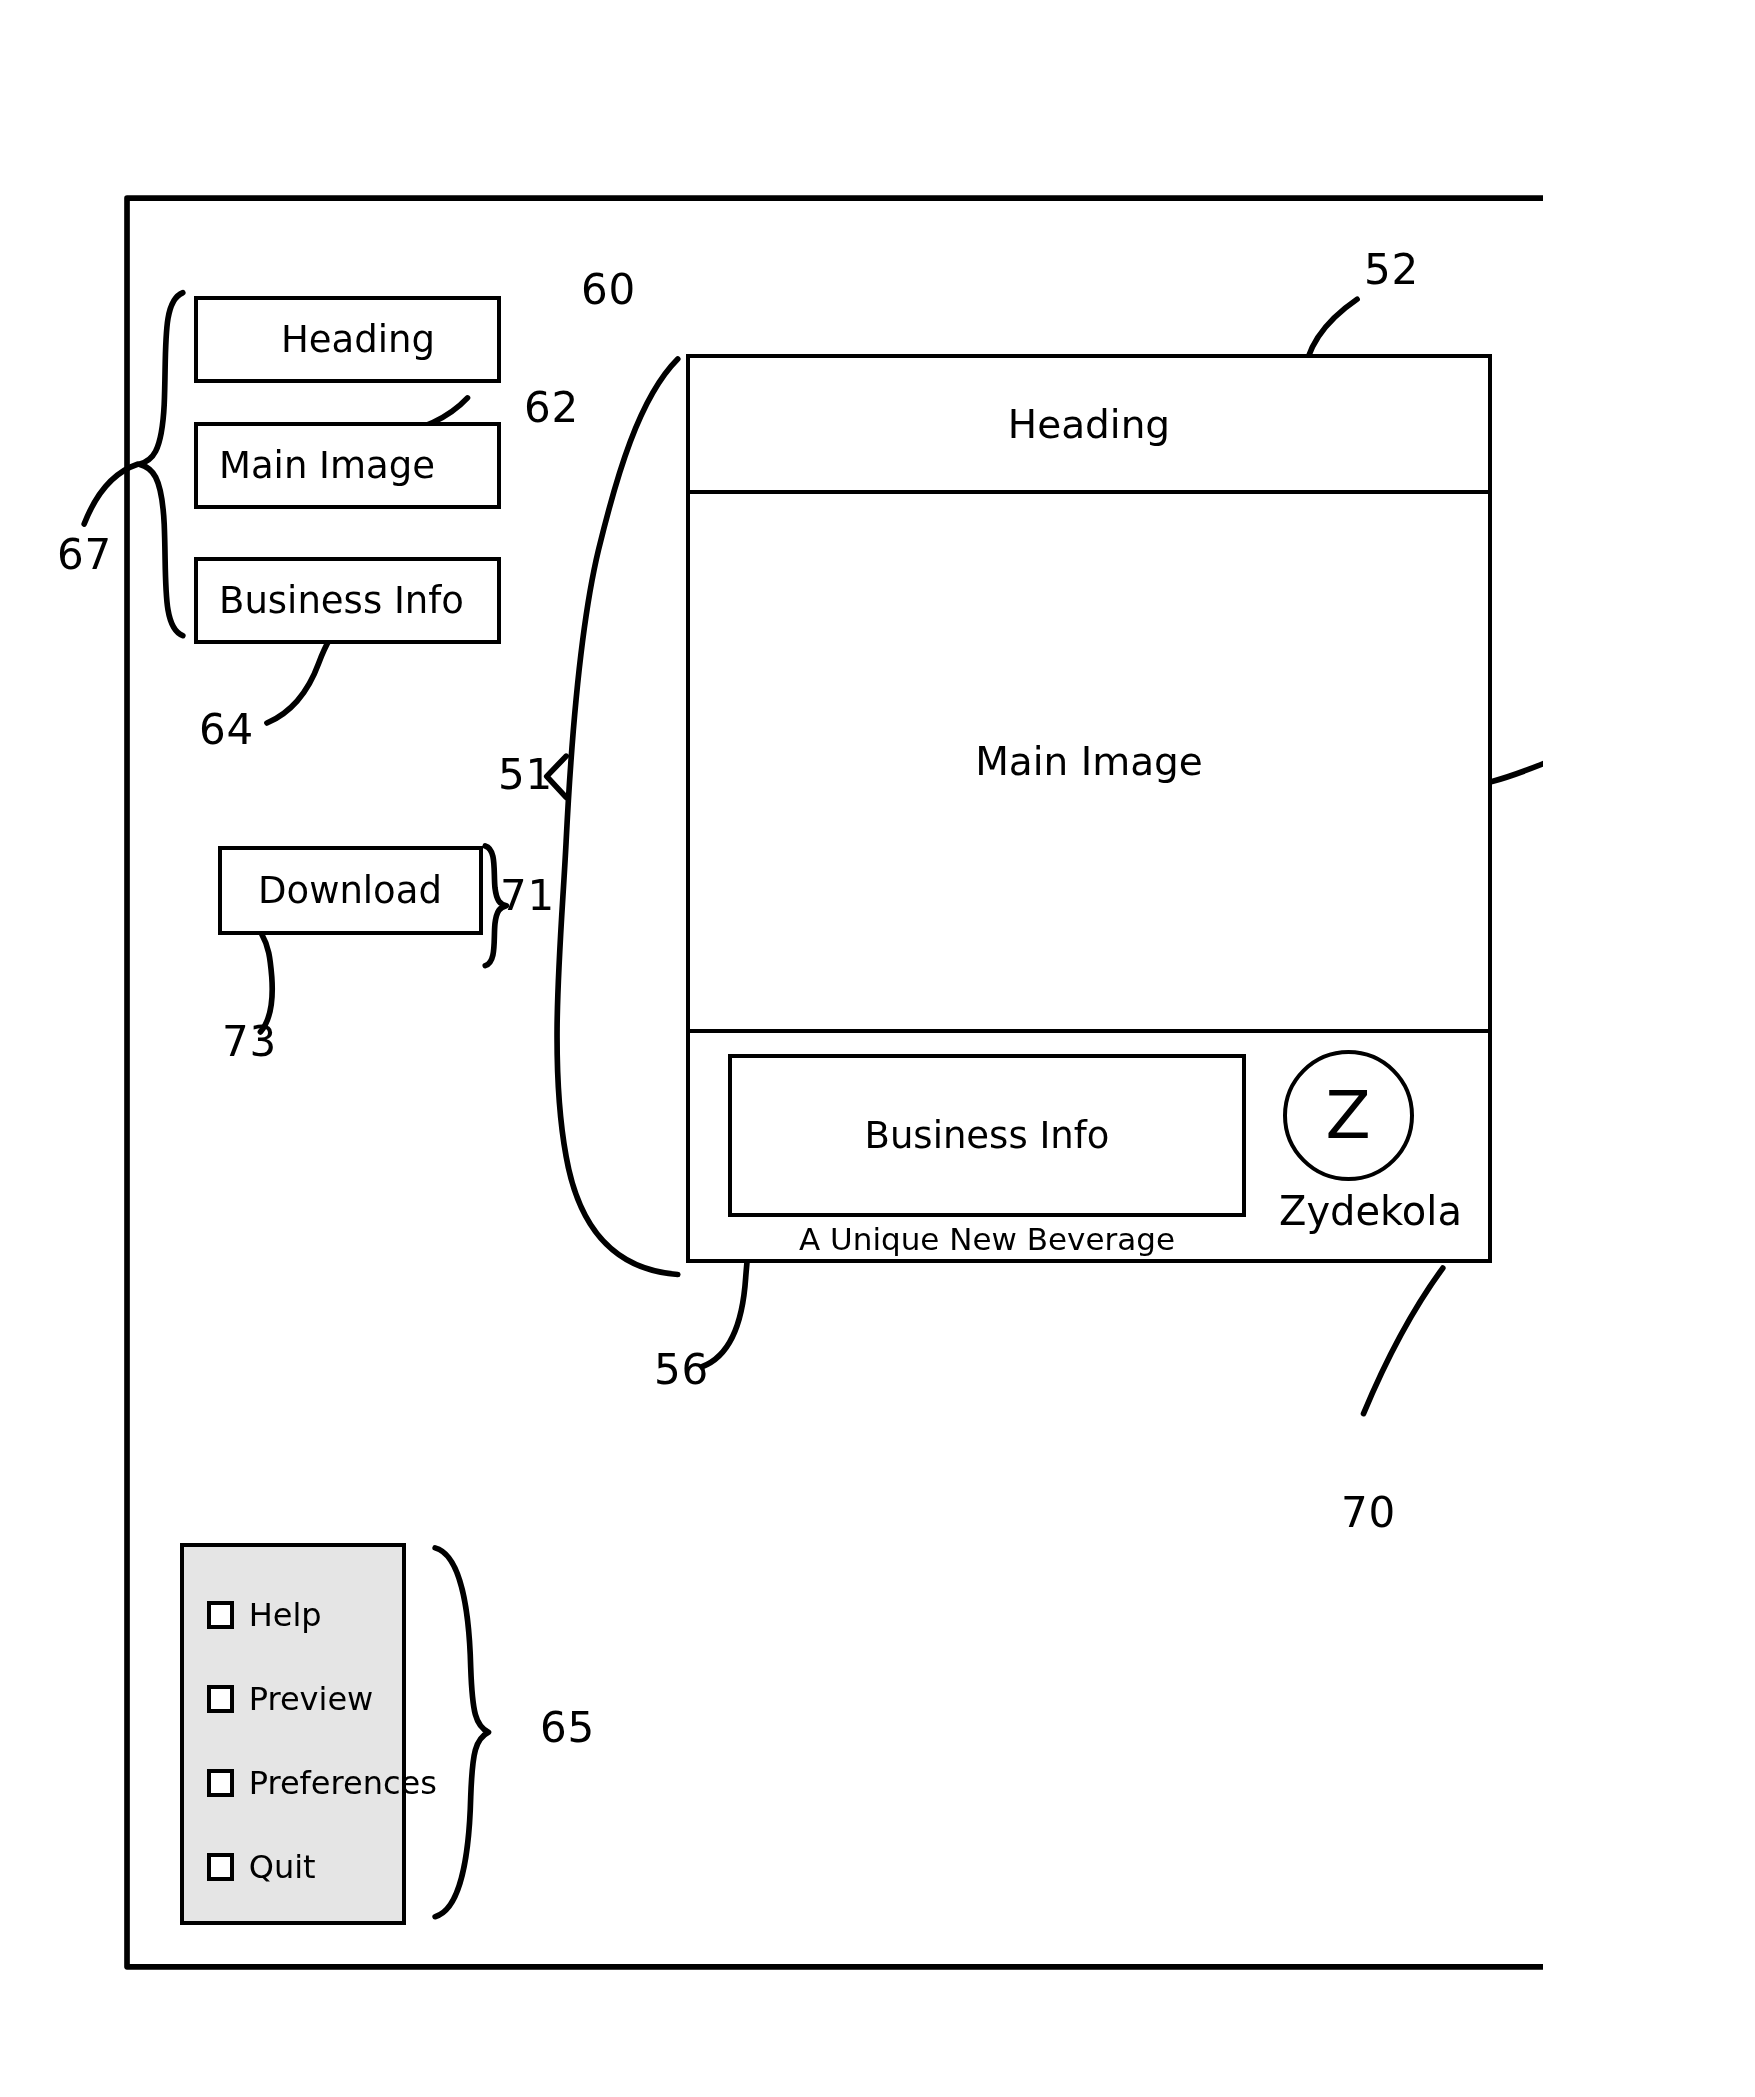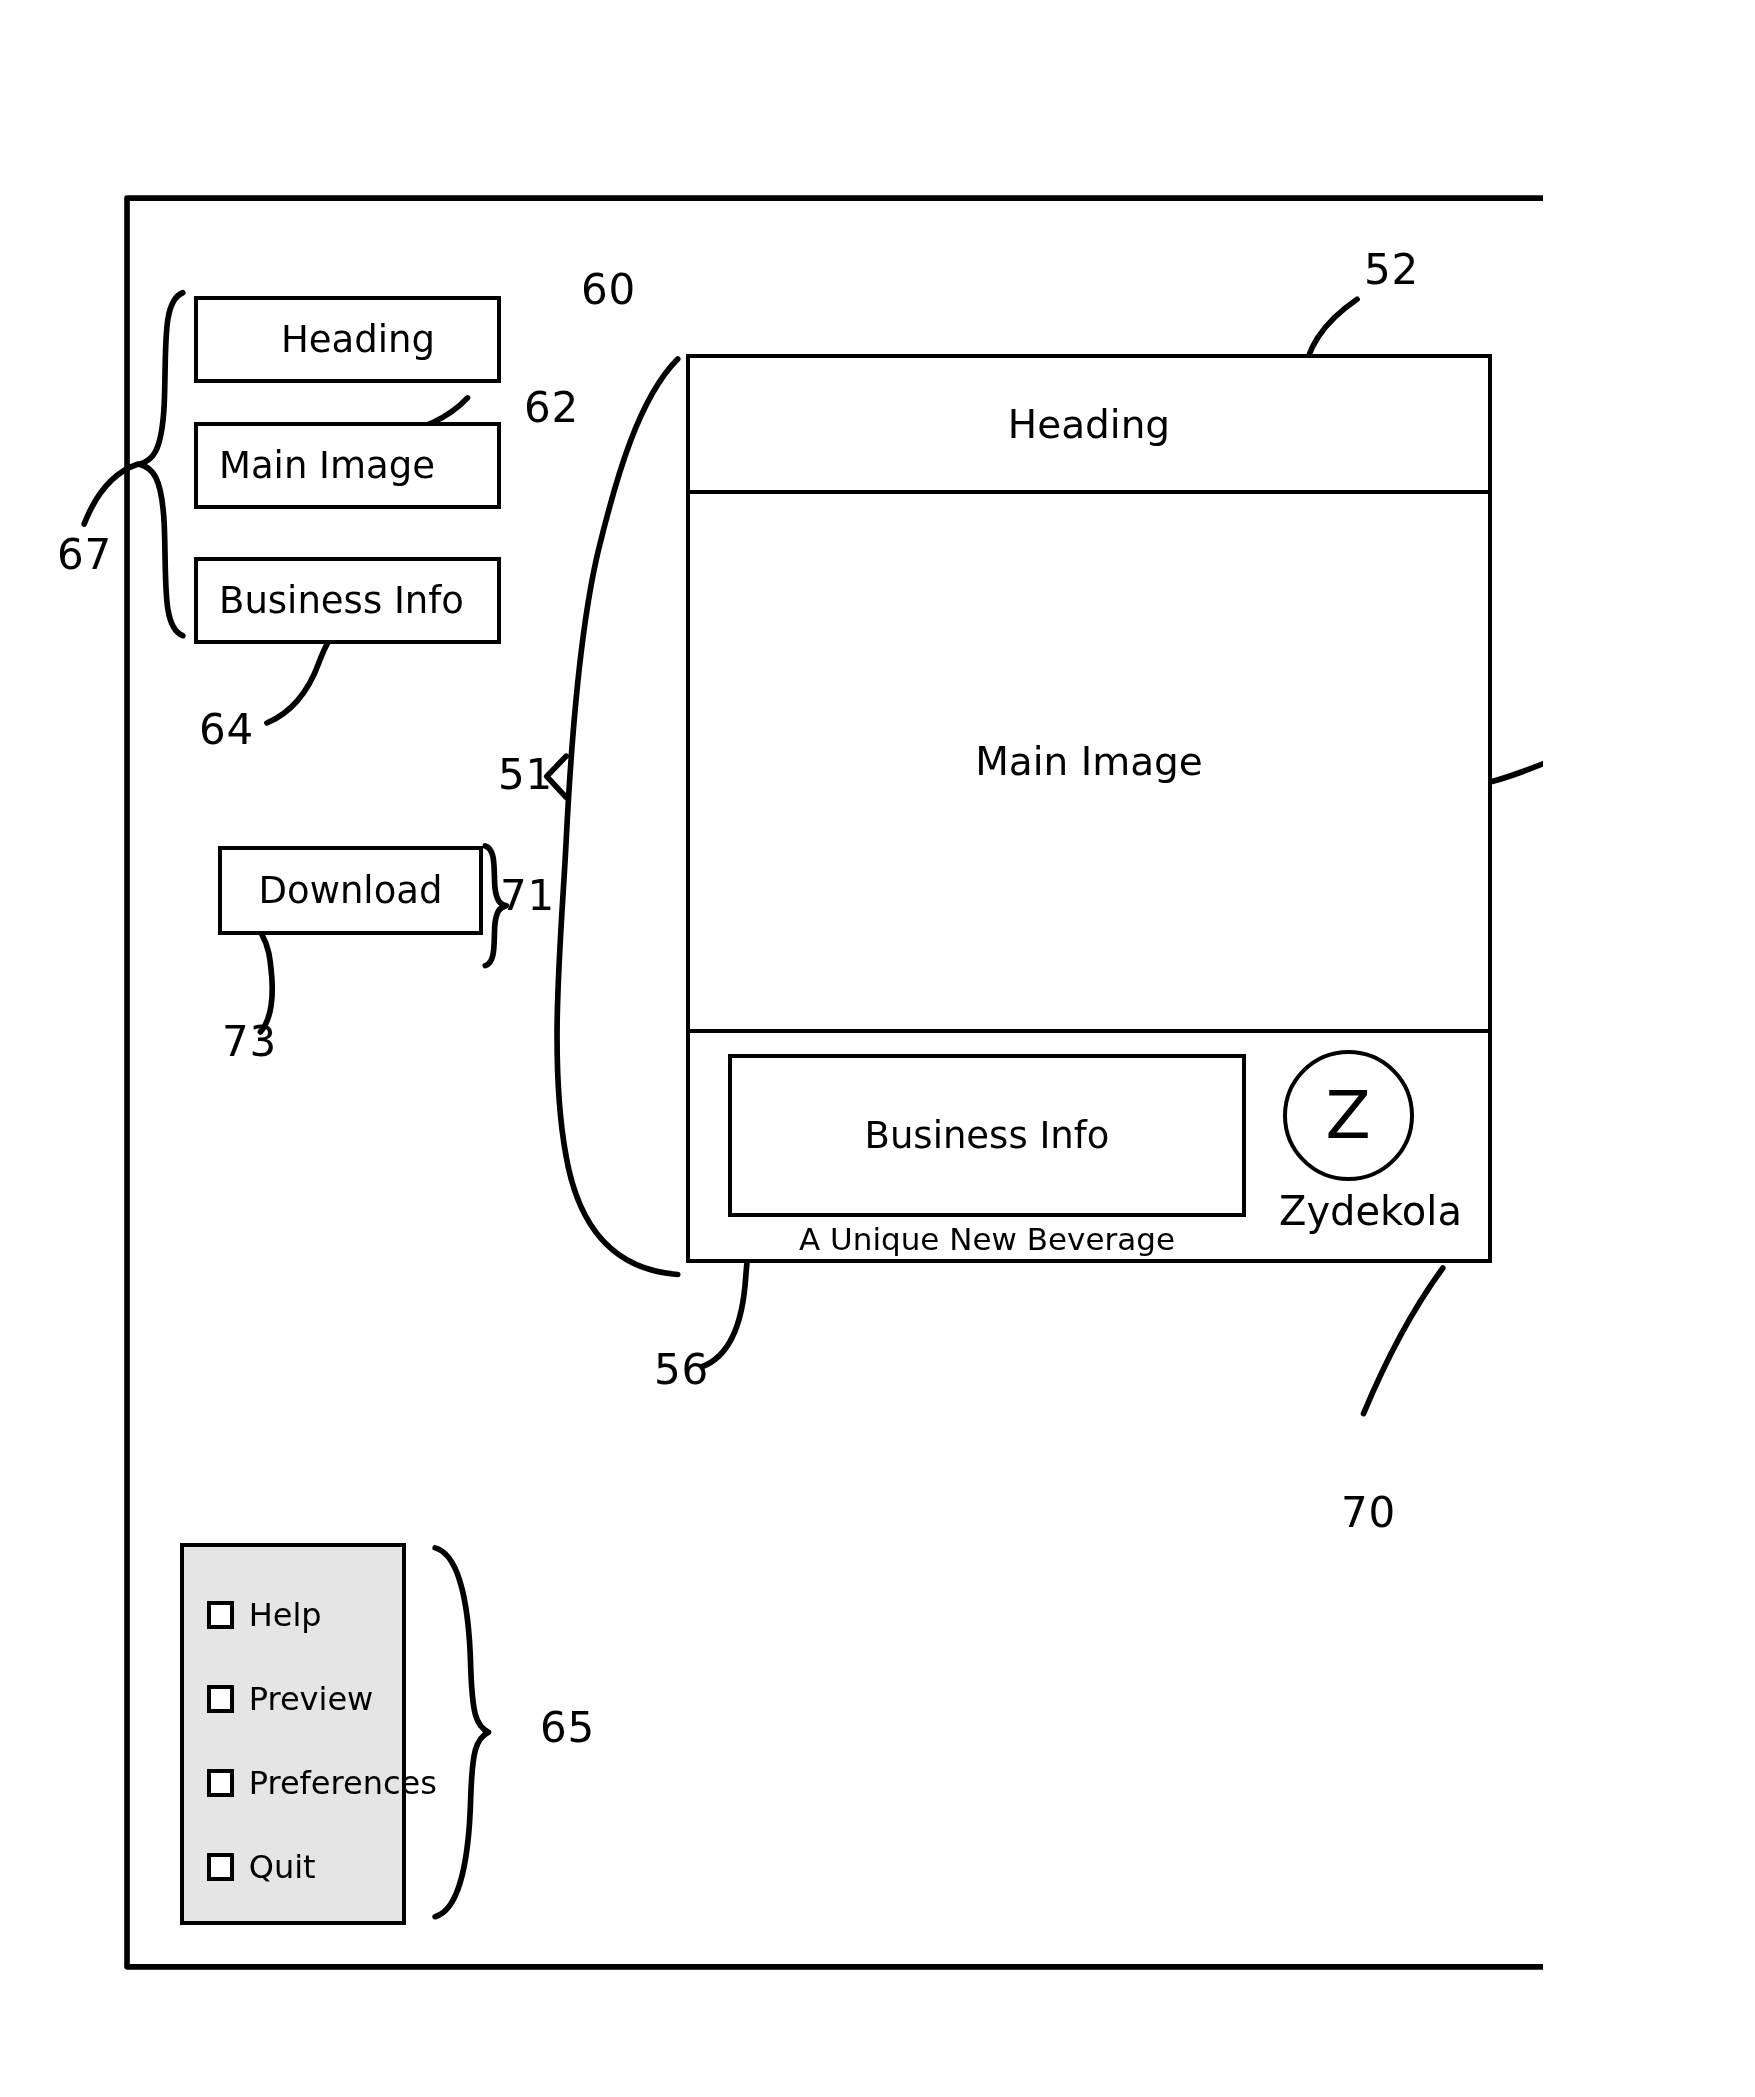--- a/index.html
+++ b/index.html
@@ -37,22 +37,22 @@
     letter-spacing: 0.8px;
   }
   
   .boxlabel {
     position: absolute;
     box-sizing: border-box;
     border: 4px solid #000;
     background: #fff;
     display: flex;
     align-items: center;
-    justify-content: center;
     font-size: 37px;
+    padding-left: 36px;
   }
   .boxlabel.left-al {
     justify-content: flex-start;
     padding-left: 21px;
   }
   
   #preview {
     position: absolute;
     left: 686px;
     top: 354px;

